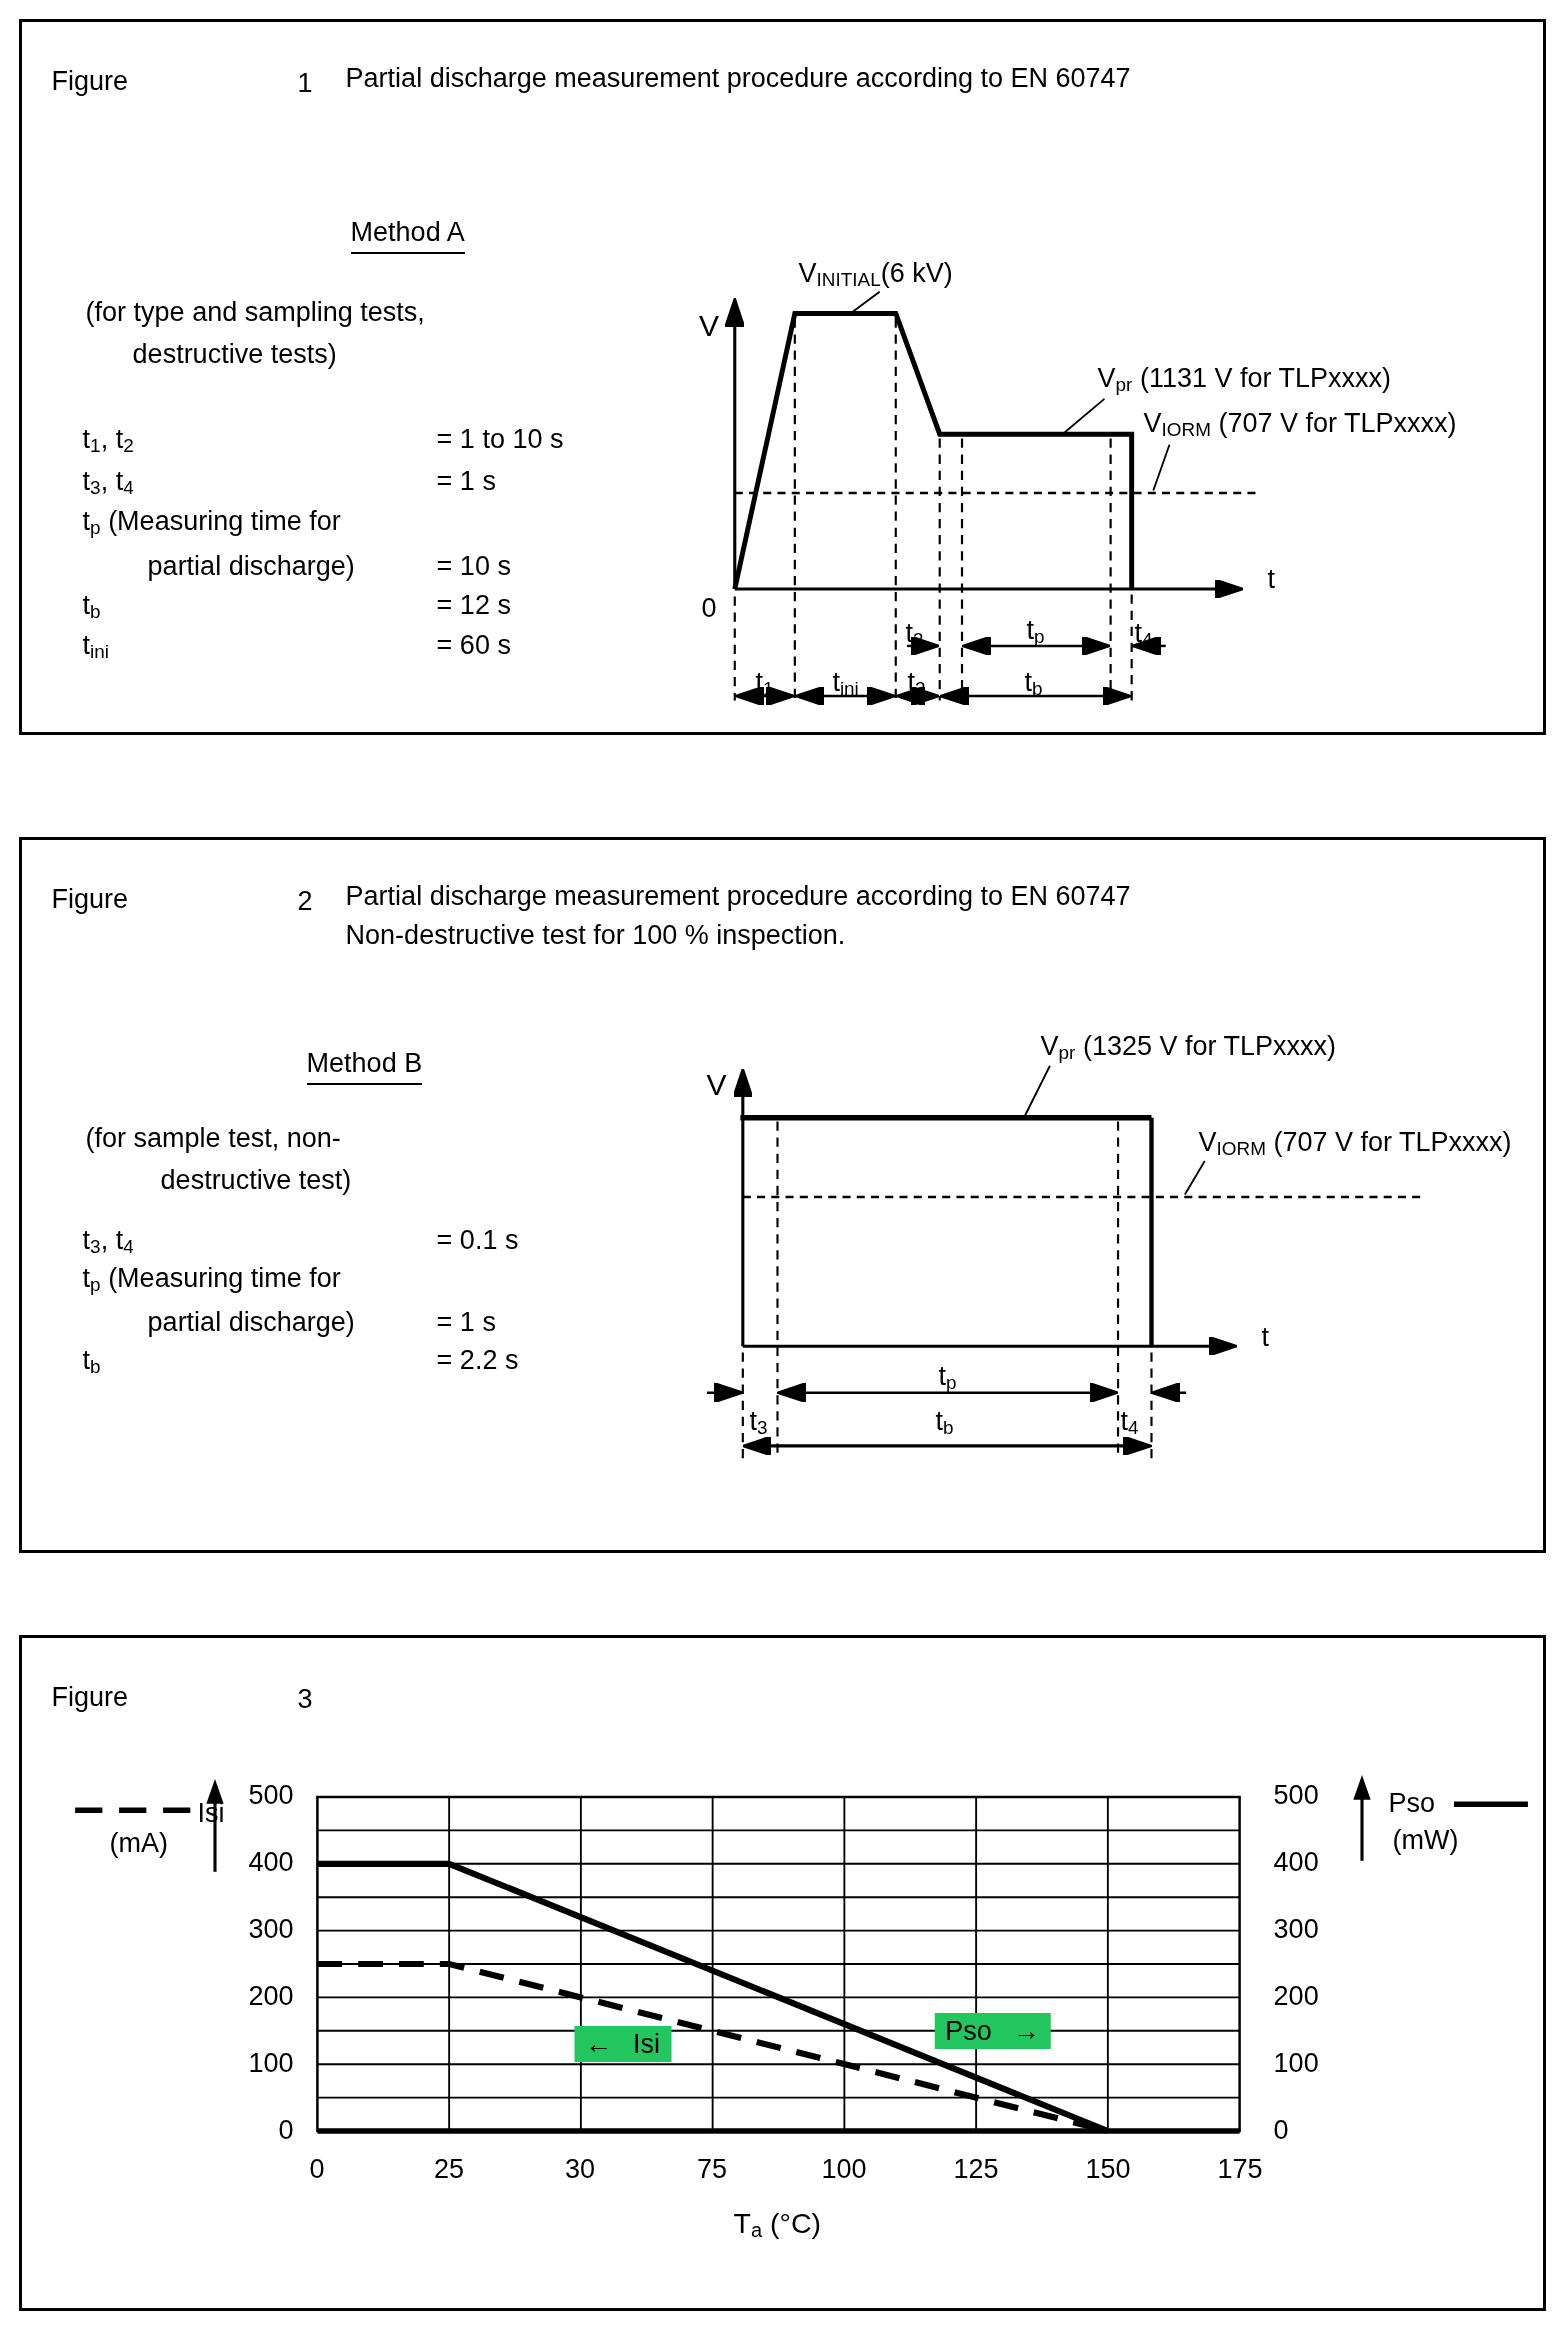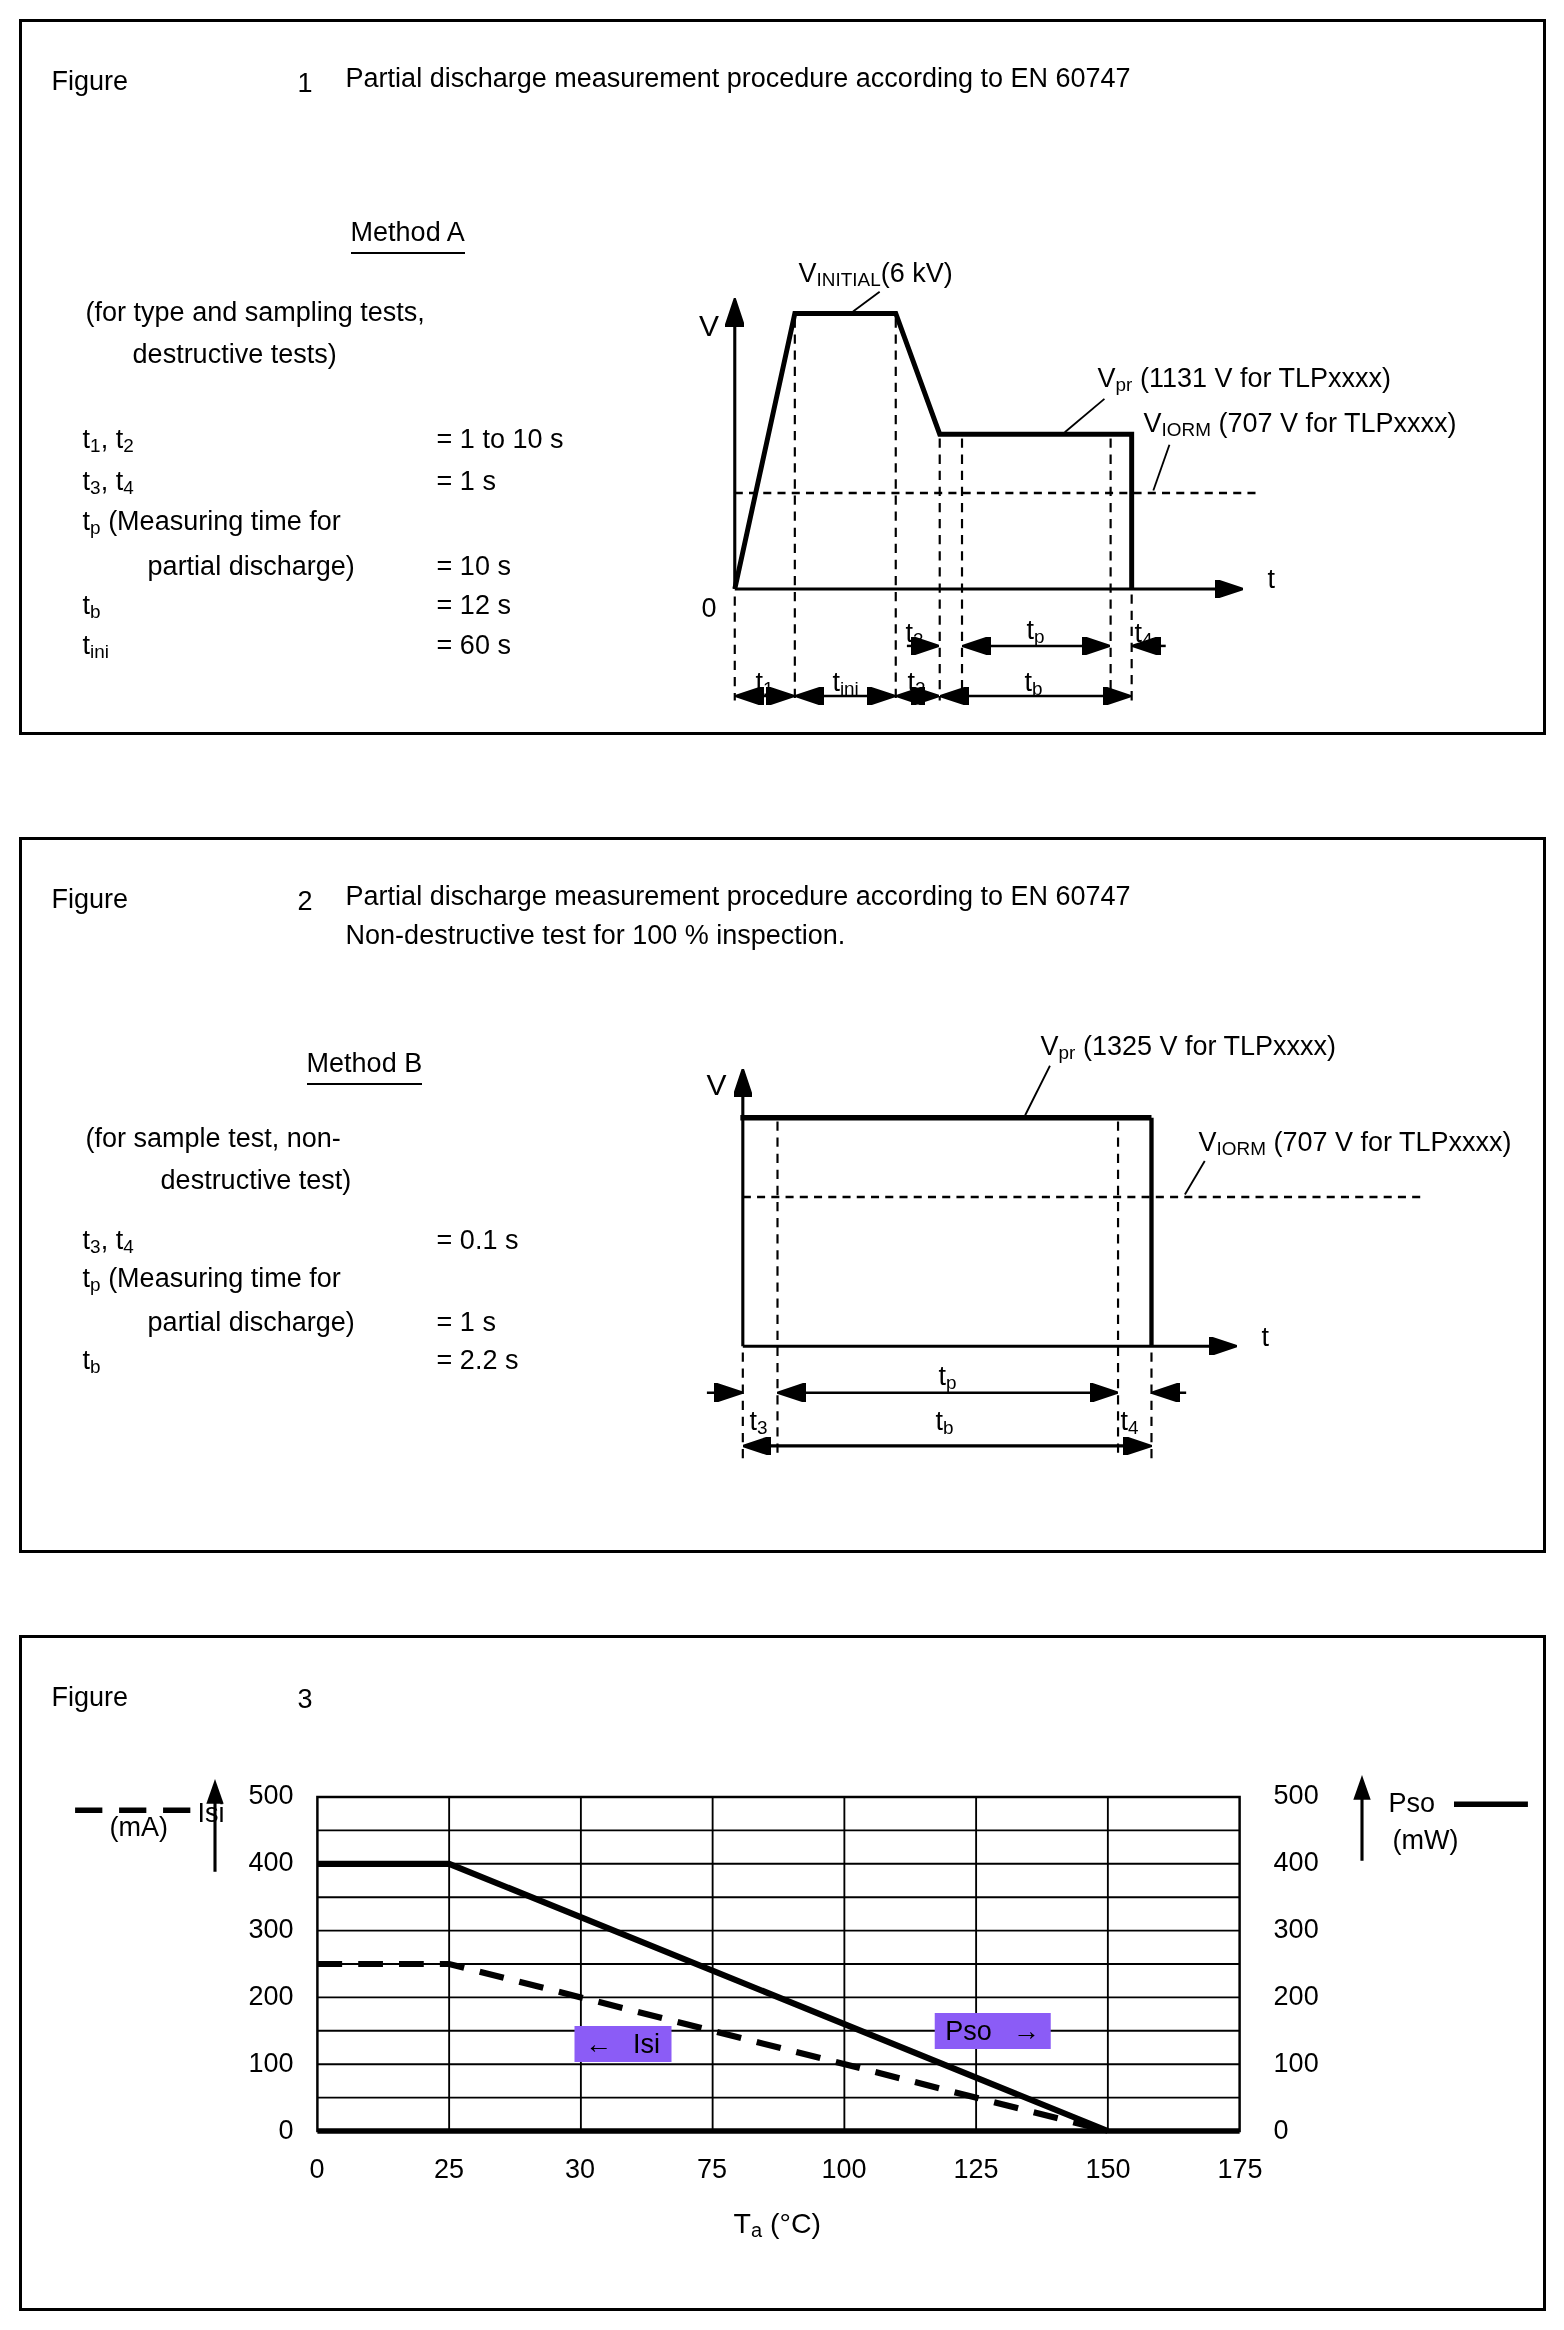--- a/index.html
+++ b/index.html
@@ -13,21 +13,21 @@
   .ctr{text-align:center;transform:translateX(-50%);}
   svg{position:absolute;overflow:visible;}
   svg line,svg polyline,svg path{stroke:#000;}
   .wf{fill:none;stroke-width:8;}
   .ax{stroke-width:5;fill:none;}
   .dv{stroke-width:3.5;stroke-dasharray:15 11;}
   .dh{stroke-width:4;stroke-dasharray:13 10;fill:none;}
   .ld{stroke-width:3;}
   .dim{stroke-width:4;}
   .dimb{stroke-width:5;}
-  .annot{position:absolute;background:#8b5cf6;padding:2.5px 11px;transform:translate(-50%,-50%);white-space:nowrap;font-size:27px;}
+  .annot{position:absolute;background:#22c55e;padding:2.5px 11px;transform:translate(-50%,-50%);white-space:nowrap;font-size:27px;}
   .ytick{position:absolute;width:100%;font-size:27px;}
   .xtick{position:absolute;width:87px;text-align:center;font-size:27px;}
 </style>
 </head>
 <body>
 
 <div class="box" style="top:18.6px;height:716px;">
   <div class="txt" style="left:30px;top:43px;">Figure</div>
   <div class="txt" style="left:276px;top:45px;">1</div>
   <div class="txt ttl" style="left:324px;top:40px;">Partial discharge measurement procedure according to EN 60747</div>
@@ -146,21 +146,21 @@
 </div>
 
 <div class="box" style="top:1635px;height:676px;">
   <div class="txt" style="left:30px;top:43px;">Figure</div>
   <div class="txt" style="left:276px;top:45px;">3</div>
 
   <svg style="left:53px;top:166px;" width="121" height="12.4" viewBox="0 0 195 20">
     <line x1="0" y1="10" x2="190" y2="10" stroke-width="9" stroke-dasharray="44 27"></line>
   </svg>
   <div class="txt dlabel" style="left:176px;top:159px;">Isi</div>
-  <div class="txt dlabel" style="left:88px;top:173px;text-align:right;">(mA)</div>
+  <div class="txt dlabel" style="left:88px;top:189px;text-align:right;">(mA)</div>
   <svg style="left:178px;top:141px;" width="30" height="94" viewBox="0 0 48 152">
     <polygon points="24,0 10,40 38,40" fill="#000" stroke="none"></polygon>
     <line x1="24" y1="32" x2="24" y2="150" stroke-width="5"></line>
   </svg>
 
   <svg style="left:1325px;top:137px;" width="30" height="87" viewBox="0 0 48 140">
     <polygon points="24,0 10,40 38,40" fill="#000" stroke="none"></polygon>
     <line x1="24" y1="32" x2="24" y2="138" stroke-width="5"></line>
   </svg>
   <div class="txt dlabel" style="left:1367px;top:149px;">Pso</div>

